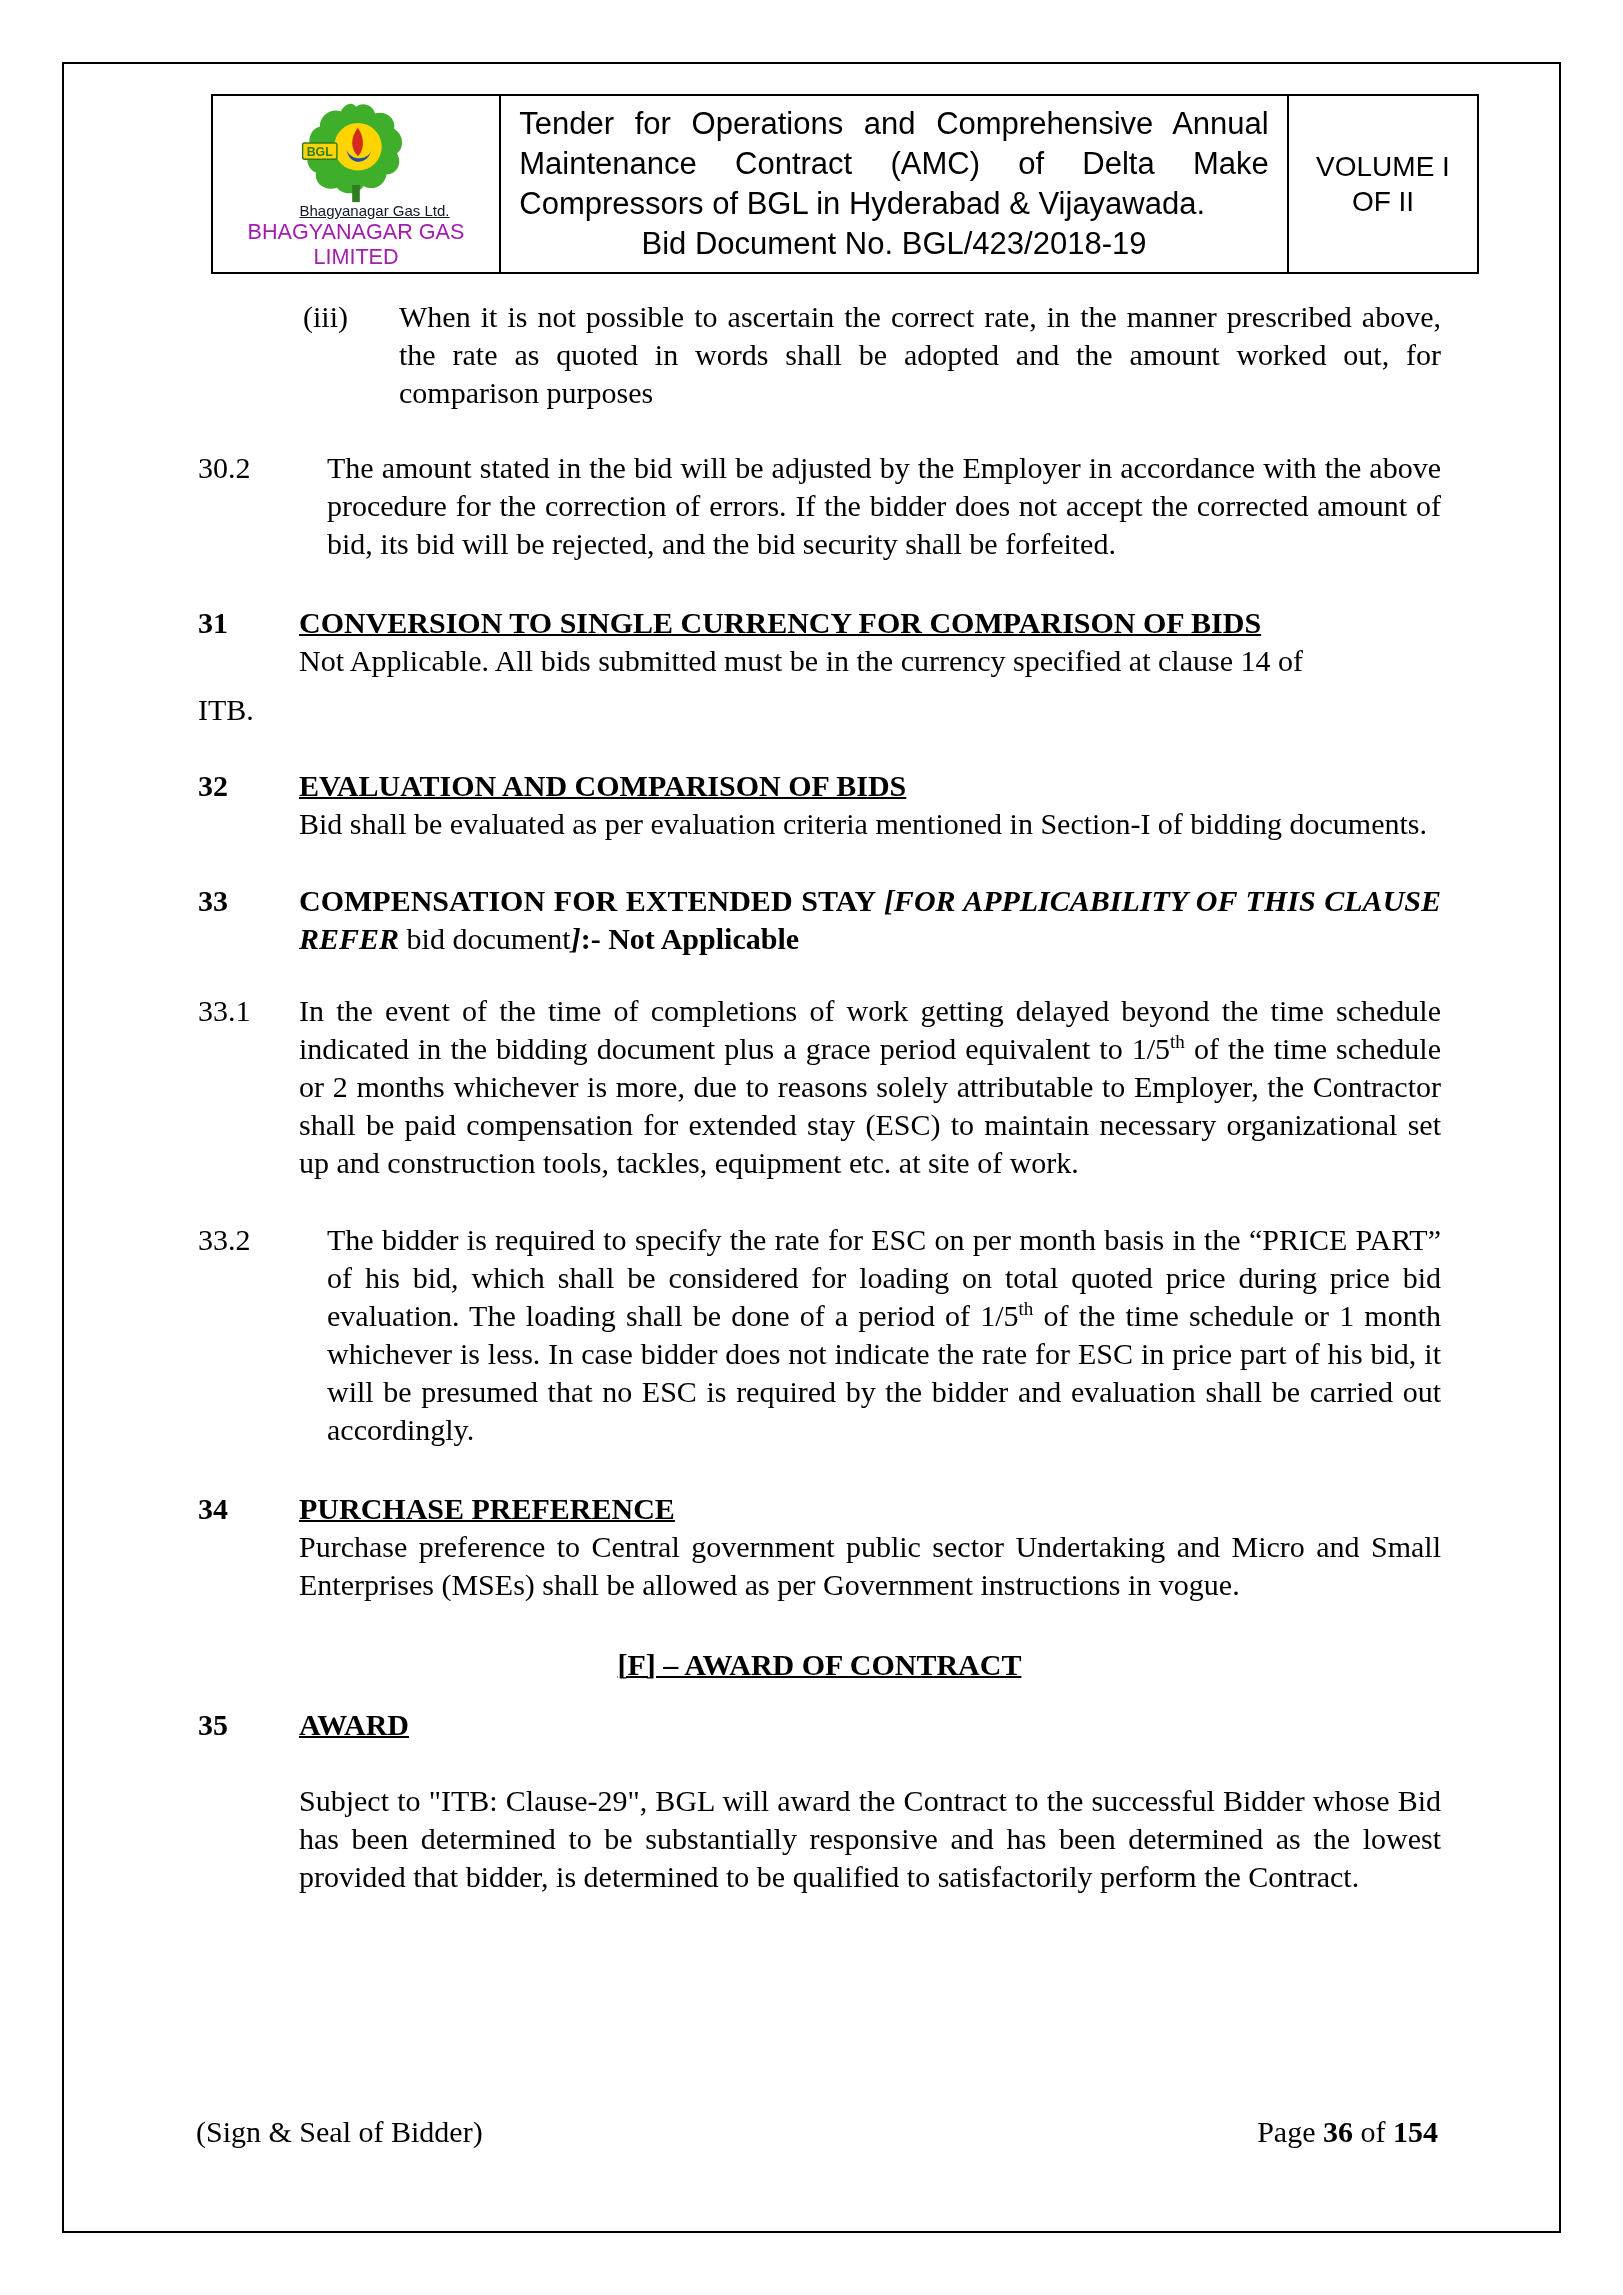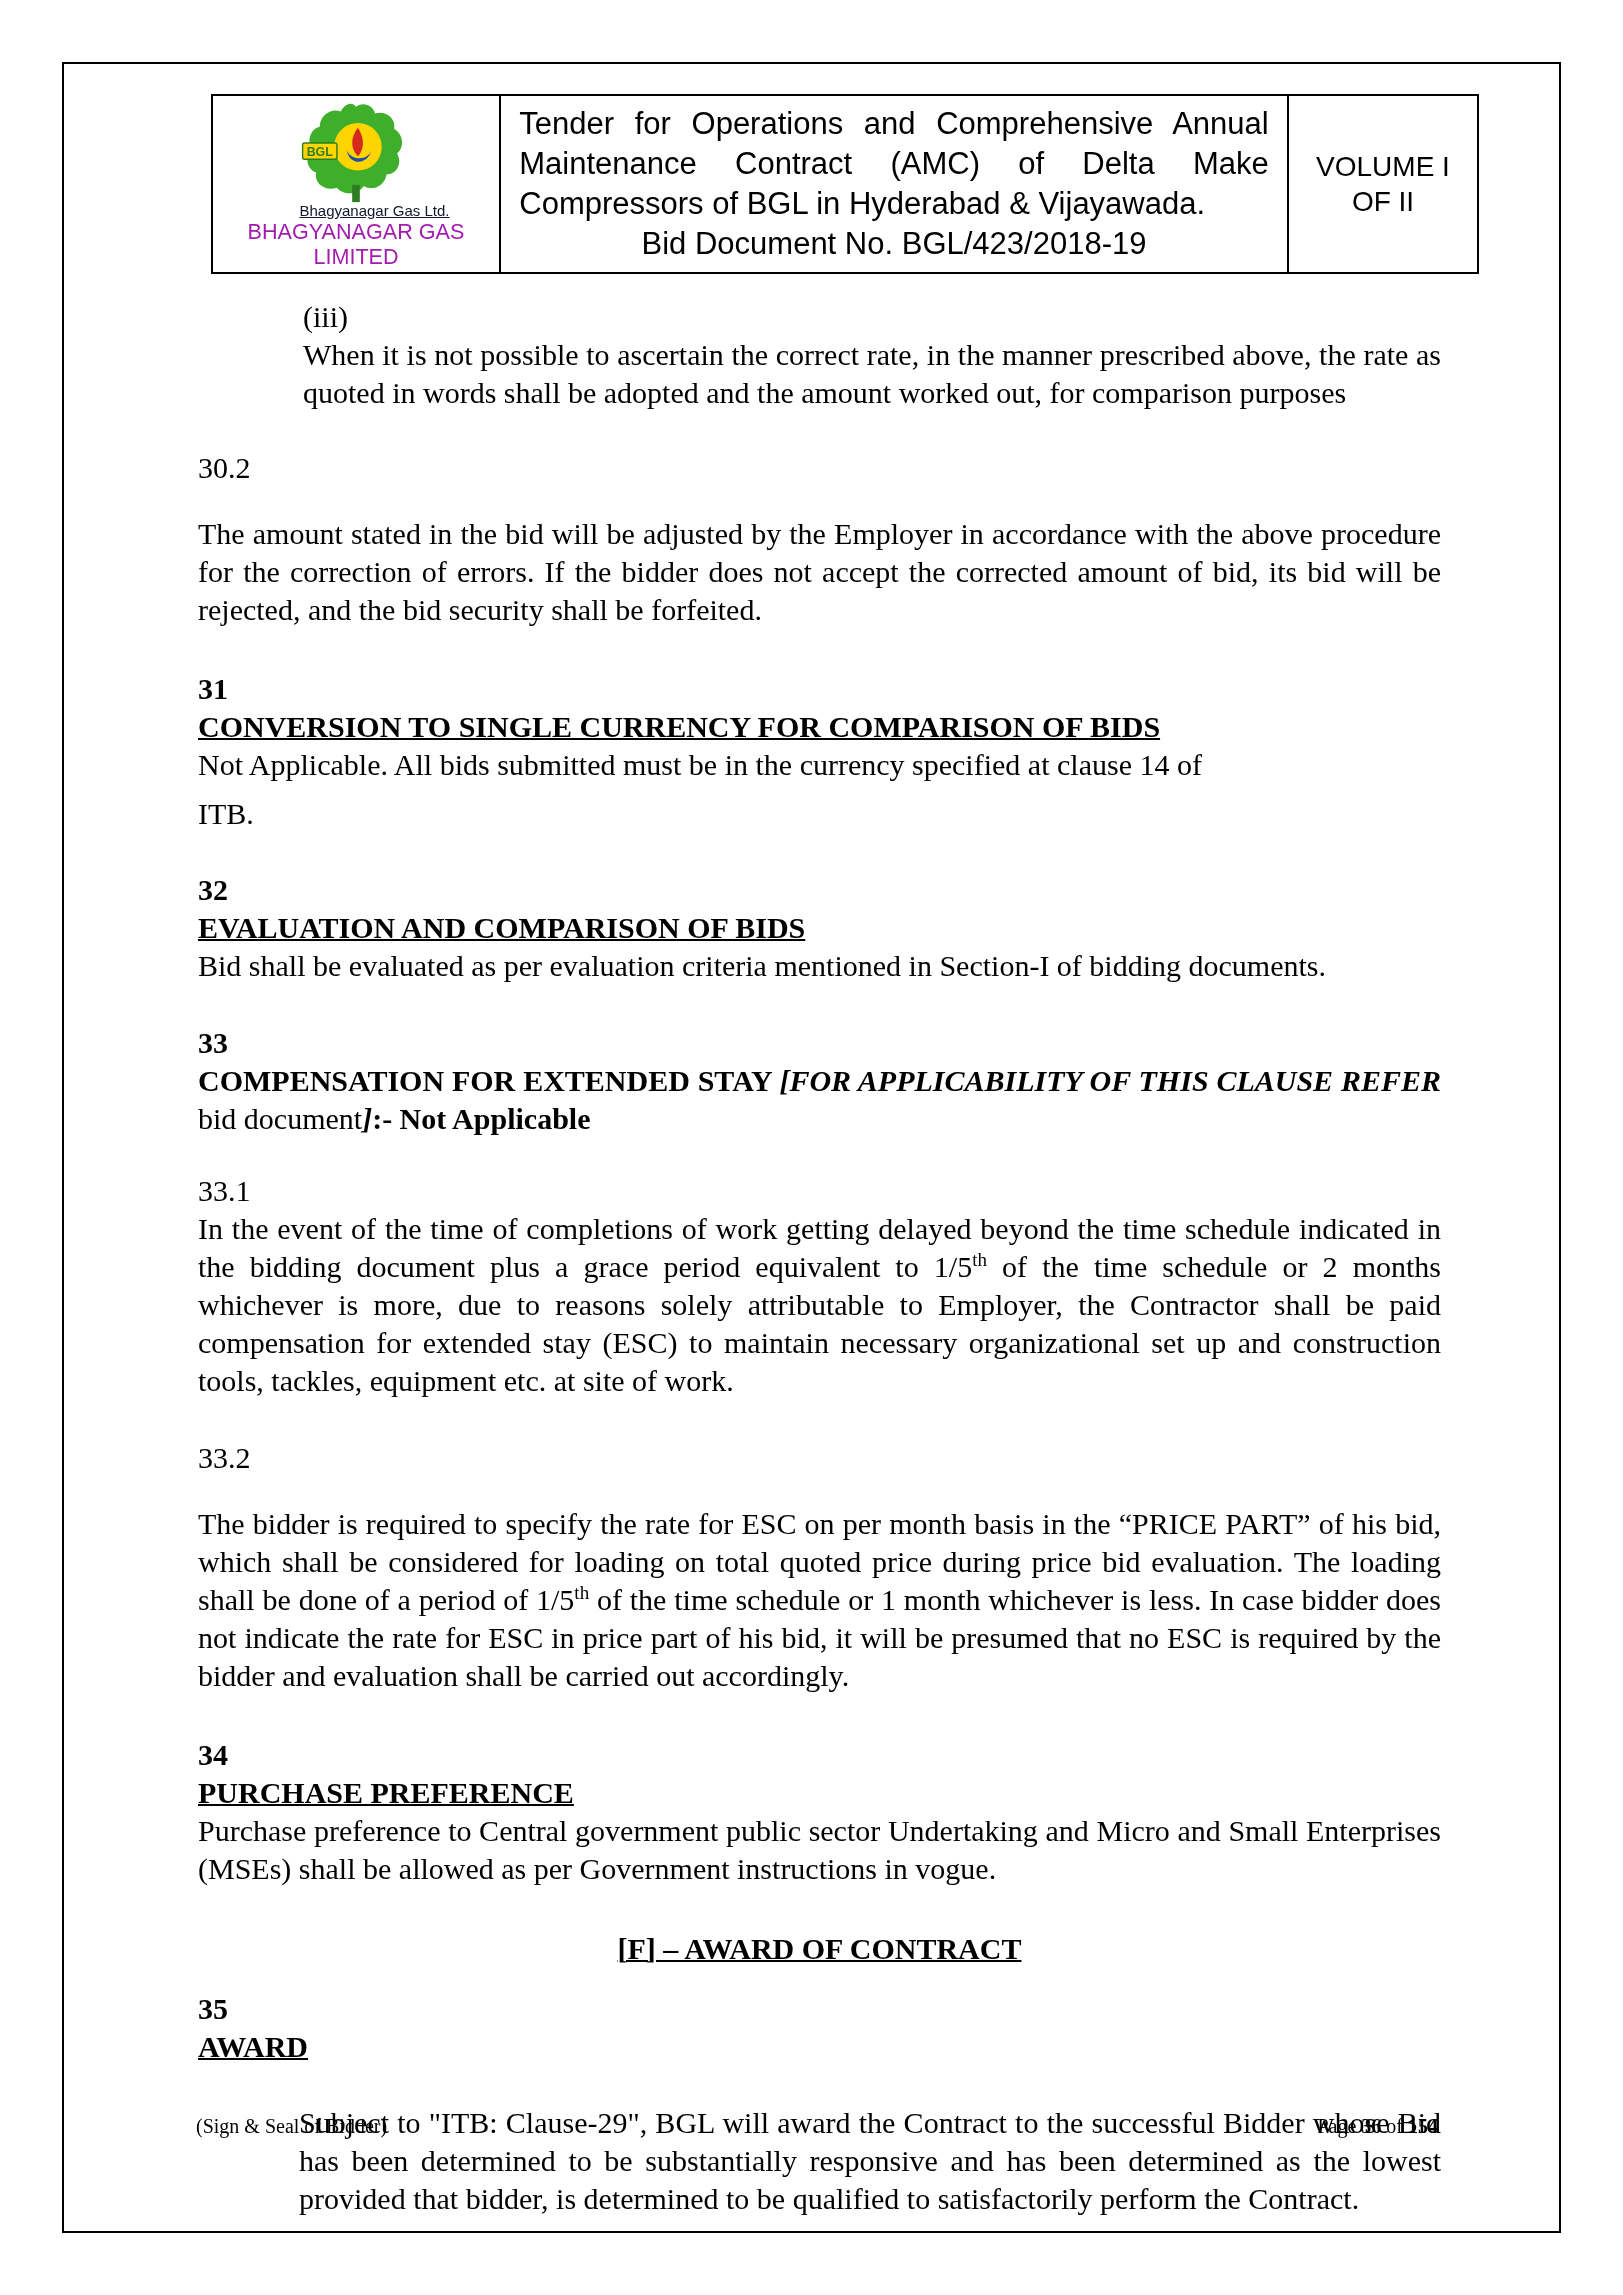--- a/index.html
+++ b/index.html
@@ -41,21 +41,21 @@
   .vol-cell {
     width:188px; display:flex; flex-direction:column; justify-content:center;
     align-items:center; font-family:"Liberation Sans", sans-serif;
     font-size:28px; line-height:35px;
   }
   
   .content {
     position:absolute; left:134px; top:234px; width:1243px;
     font-size:30px; line-height:38px;
   }
-  .row { display:flex; margin-bottom:38px;flex-direction:column; }
+  .row { display:flex; margin-bottom:38px; }
   .row .num { width:101px; flex-shrink:0; }
   .row .body { flex:1; text-align:justify; }
   .sub { margin-left:105px; }
   .sub .num { width:96px; }
   .bold { font-weight:bold; }
   .head { font-weight:bold; text-decoration:underline; text-decoration-thickness:2px; }
   .head-noline { font-weight:bold; }
   .bi { font-weight:bold; font-style:italic; }
   .reg { font-weight:normal; font-style:normal; }
   .tight { margin-bottom:11px; }
@@ -65,21 +65,21 @@
   .mb64 { margin-bottom:42px; }
   .section-center {
     text-align:center; font-weight:bold; text-decoration:underline;
     text-decoration-thickness:2px; margin-bottom:22px;
   }
   .indent-body { margin-left:101px; text-align:justify; }
   sup { font-size:19px; line-height:0; vertical-align:super; }
   
   .footer {
     position:absolute; left:196px; top:2115px; width:1242px;
-    display:flex; justify-content:space-between; font-size:20px;
+    display:flex; justify-content:space-between; font-size:30px;
   }
 </style>
 </head>
 <body>
 
 <div class="page">
   <div class="frame">
 
     <div class="header-table">
 

